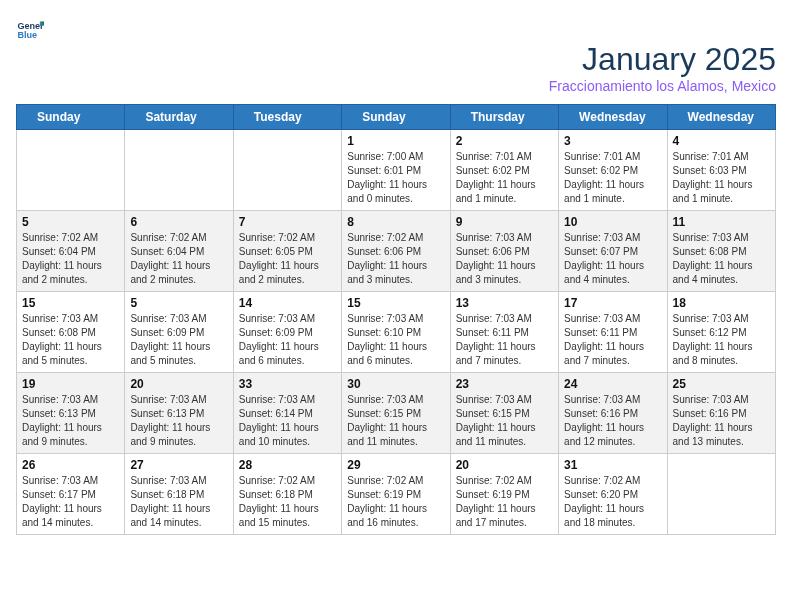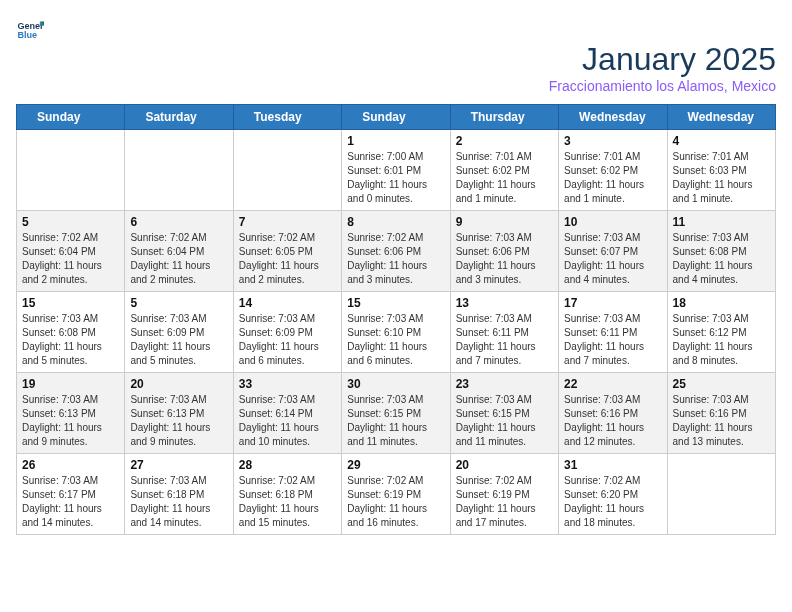--- a/index.html
+++ b/index.html
@@ -207,21 +207,21 @@
         </td>
         <td>
           <div class="day-num">30</div>
           <div class="day-info">Sunrise: 7:03 AM<br>Sunset: 6:15 PM<br>Daylight: 11 hours<br>and 11 minutes.</div>
         </td>
         <td>
           <div class="day-num">23</div>
           <div class="day-info">Sunrise: 7:03 AM<br>Sunset: 6:15 PM<br>Daylight: 11 hours<br>and 11 minutes.</div>
         </td>
         <td>
-          <div class="day-num">22</div>
+          <div class="day-num">24</div>
           <div class="day-info">Sunrise: 7:03 AM<br>Sunset: 6:16 PM<br>Daylight: 11 hours<br>and 12 minutes.</div>
         </td>
         <td>
           <div class="day-num">25</div>
           <div class="day-info">Sunrise: 7:03 AM<br>Sunset: 6:16 PM<br>Daylight: 11 hours<br>and 13 minutes.</div>
         </td>
       </tr>
       <tr>
         <td>
           <div class="day-num">26</div>

